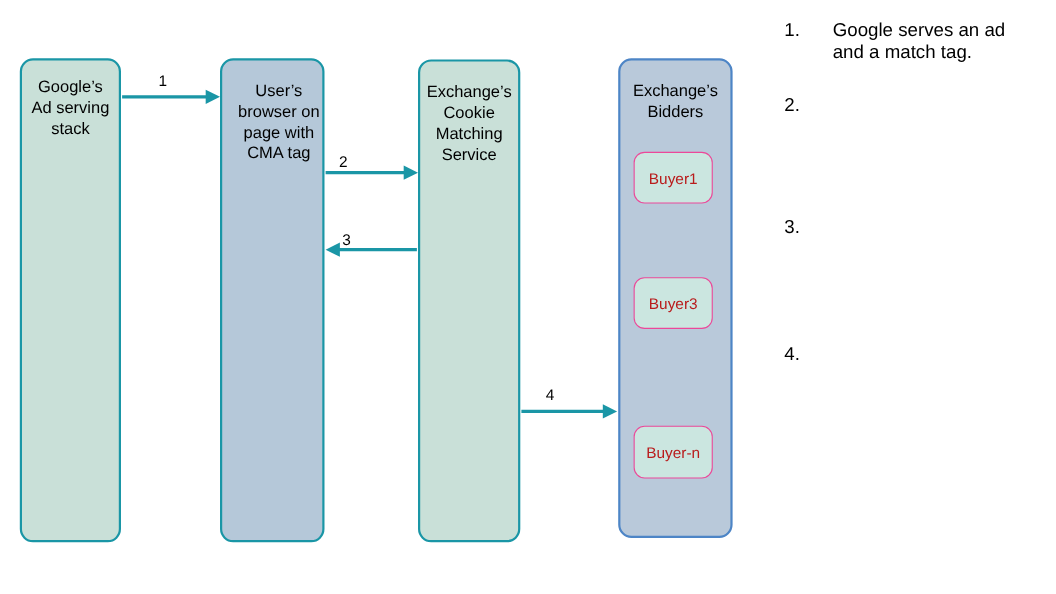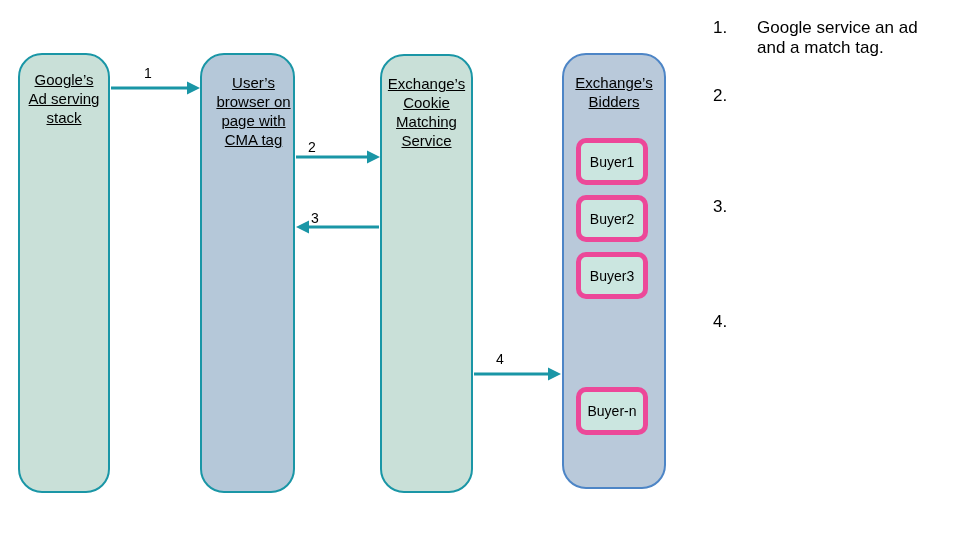--- a/index.html
+++ b/index.html
@@ -11,23 +11,22 @@
   .canvas {
     position: relative;
     width: 960px;
     height: 540px;
     background: #ffffff;
     overflow: hidden;
   }
   .node {
     position: absolute;
     box-sizing: border-box;
-    border-radius: 24px;
+    border-radius: 12px;
     border: 2px solid #1a96a6;
-    text-decoration: underline;
   }
   .node-green { background: #c9e0d8; }
   .node-blue  { background: #b5c8d9; }
   .node-bidders {
     background: #b9c9da;
     border: 2px solid #4d85c6;
   }
   .node-label {
     display: block;
     width: 100%;
@@ -37,27 +36,27 @@
     line-height: 19px;
     color: #000000;
   }
   .buyer {
     position: absolute;
     box-sizing: border-box;
     left: 12px;
     width: 72px;
     height: 47px;
     background: #cbe6e0;
-    border: 5px solid #ec4899;
+    border: 1px solid #ec4899;
     border-radius: 10px;
     display: flex;
     align-items: center;
     justify-content: center;
     font-size: 14px;
-    color: #000000;
+    color: #b91c1c;
   }
   .arrows {
     position: absolute;
     left: 0; top: 0;
     width: 960px;
     height: 540px;
     pointer-events: none;
   }
   .arrow-label {
     position: absolute;
@@ -111,23 +110,20 @@
 Service</span>
   </div>
 
   <div class="node node-bidders" style="left:562px; top:53px; width:104px; height:436px; padding-top:18px;">
     <span class="node-label">Exchange’s
 Bidders</span>
 
     <div class="buyer" style="top:83px;">
       <span>Buyer1</span>
     </div>
-    <div class="buyer" style="top:140px;">
-      <span>Buyer2</span>
-    </div>
     <div class="buyer" style="top:197px;">
       <span>Buyer3</span>
     </div>
     <div class="buyer" style="top:332px; height:48px;">
       <span>Buyer-n</span>
     </div>
   </div>
 
   <svg class="arrows" viewBox="0 0 960 540">
     <g>
@@ -148,21 +144,21 @@
     </g>
   </svg>
 
   <span class="arrow-label" style="left:136px; top:65px;">1</span>
   <span class="arrow-label" style="left:300px; top:139px;">2</span>
   <span class="arrow-label" style="left:303px; top:210px;">3</span>
   <span class="arrow-label" style="left:488px; top:351px;">4</span>
 
   <div class="step" style="top:18px;">
     <div class="step-num">1.</div>
-    <div class="step-text">Google service an ad
+    <div class="step-text">Google serves an ad
 and a match tag.</div>
   </div>
   <div class="step" style="top:86px;">
     <div class="step-num">2.</div>
   </div>
   <div class="step" style="top:197px;">
     <div class="step-num">3.</div>
   </div>
   <div class="step" style="top:312px;">
     <div class="step-num">4.</div>

